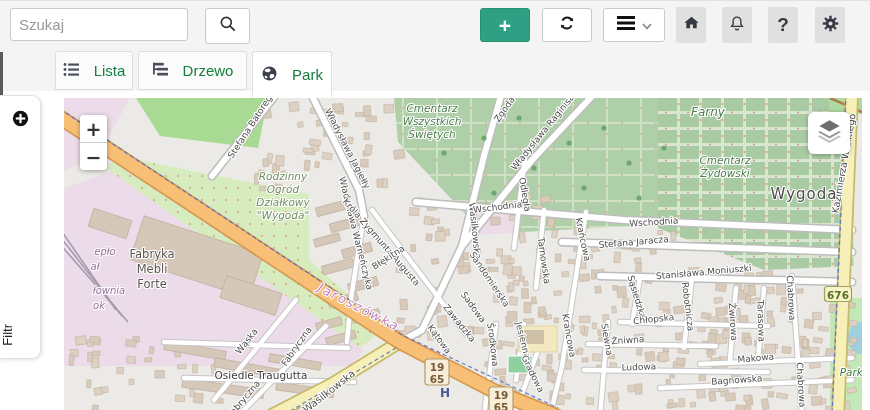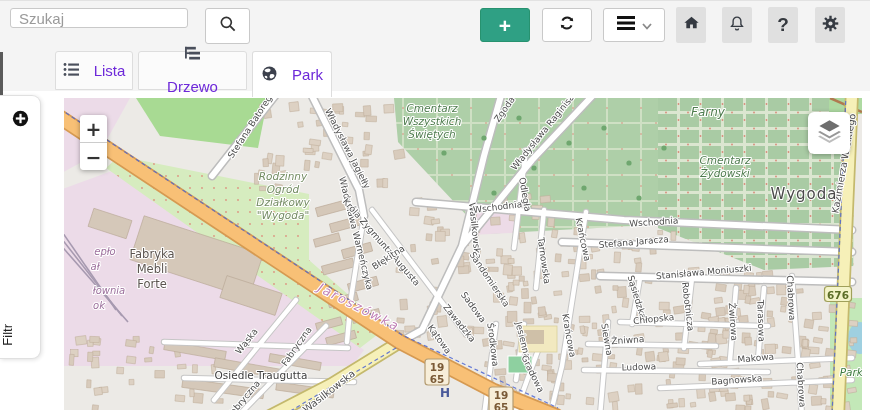--- a/index.html
+++ b/index.html
@@ -1,30 +1,30 @@
 <!DOCTYPE html>
 <html><head>
 <meta charset="utf-8">
 <style>
   html,body{margin:0;padding:0;background:#fff;font-family:"Liberation Sans",sans-serif;}
   #app{position:relative;width:870px;height:410px;background:#fff;overflow:hidden;}
   #topband{position:absolute;left:0;top:0;width:870px;height:90px;background:#f4f4f4;border-top:1px solid #e2e2e2;}
   
-  #search-input{position:absolute;left:10px;top:8px;width:178px;height:20px;box-sizing:border-box;border:1px solid #c9c9c9;border-radius:3px;padding:9px 8px;font-size:15px;color:#555;background:#fff;font-family:"Liberation Sans",sans-serif;}
+  #search-input{position:absolute;left:10px;top:8px;width:178px;height:33px;box-sizing:border-box;border:1px solid #c9c9c9;border-radius:3px;padding:9px 8px;font-size:15px;color:#555;background:#fff;font-family:"Liberation Sans",sans-serif;}
   #search-input::placeholder{color:#9a9a9a;}
   .btn{position:absolute;top:8px;height:34px;box-sizing:border-box;background:#fff;border:1px solid #c9c9c9;border-radius:3px;display:flex;align-items:center;justify-content:center;cursor:pointer;}
   #search-btn{left:205px;width:45px;height:36px;}
   #add-btn{left:480px;width:50px;background:#2fa084;border-color:#27926f;color:#fff;font-size:21px;font-weight:bold;line-height:1;}
   #refresh-btn{left:542px;width:50px;}
   #menu-btn{left:603px;width:62px;gap:7px;}
   .qbtn{position:absolute;top:7px;width:30px;height:36px;background:#e0e0e0;border:none;border-radius:2px;display:flex;align-items:center;justify-content:center;cursor:pointer;}
   #home-btn{left:676px;} #bell-btn{left:722px;} #help-btn{left:768px;font-size:19px;font-weight:bold;color:#35393f;} #gear-btn{left:815px;}
   
-  .tab{position:absolute;top:51px;height:39px;box-sizing:border-box;background:#fbfbfb;border:1px solid #ddd;border-radius:3px 3px 0 0;display:flex;align-items:center;justify-content:center;gap:14px;font-size:15px;color:#6d28d9;cursor:pointer;}
-  #tab-lista{left:55px;width:78px;} #tab-drzewo{left:138px;width:109px;flex-direction:column;}
+  .tab{position:absolute;top:51px;height:39px;box-sizing:border-box;background:#fbfbfb;border:1px solid #ddd;border-radius:3px 3px 0 0;display:flex;align-items:center;justify-content:center;gap:14px;font-size:15px;color:#15803d;cursor:pointer;}
+  #tab-lista{left:55px;width:78px;} #tab-drzewo{left:138px;width:109px;}
   #tab-mapa{left:252px;width:80px;height:46px;background:#fff;border-bottom:none;z-index:3;}
   #notch{position:absolute;left:0;top:52px;width:3px;height:46px;background:#5a5a5a;}
   
   #filtr-panel{position:absolute;left:0;top:95px;width:40px;height:262px;background:#fff;border:1px solid #e0e0e0;border-left:none;border-radius:0 9px 9px 0;box-shadow:1px 1px 4px rgba(0,0,0,.12);}
   #filtr-plus{position:absolute;left:12px;top:14px;width:17px;height:17px;}
   #filtr-label{position:absolute;left:0;bottom:12px;width:40px;text-align:center;writing-mode:vertical-rl;transform:rotate(180deg);font-size:13px;color:#222;margin:0 auto;}
   
   #map{position:absolute;left:64px;top:98px;width:798px;height:312px;overflow:hidden;background:#eceae6;cursor:grab;}
   #map-svg{position:absolute;left:0;top:0;}
   .zoomctl{position:absolute;left:16px;top:17px;width:27px;border-radius:4px;box-shadow:0 1px 5px rgba(0,0,0,.35);overflow:hidden;z-index:5;}

